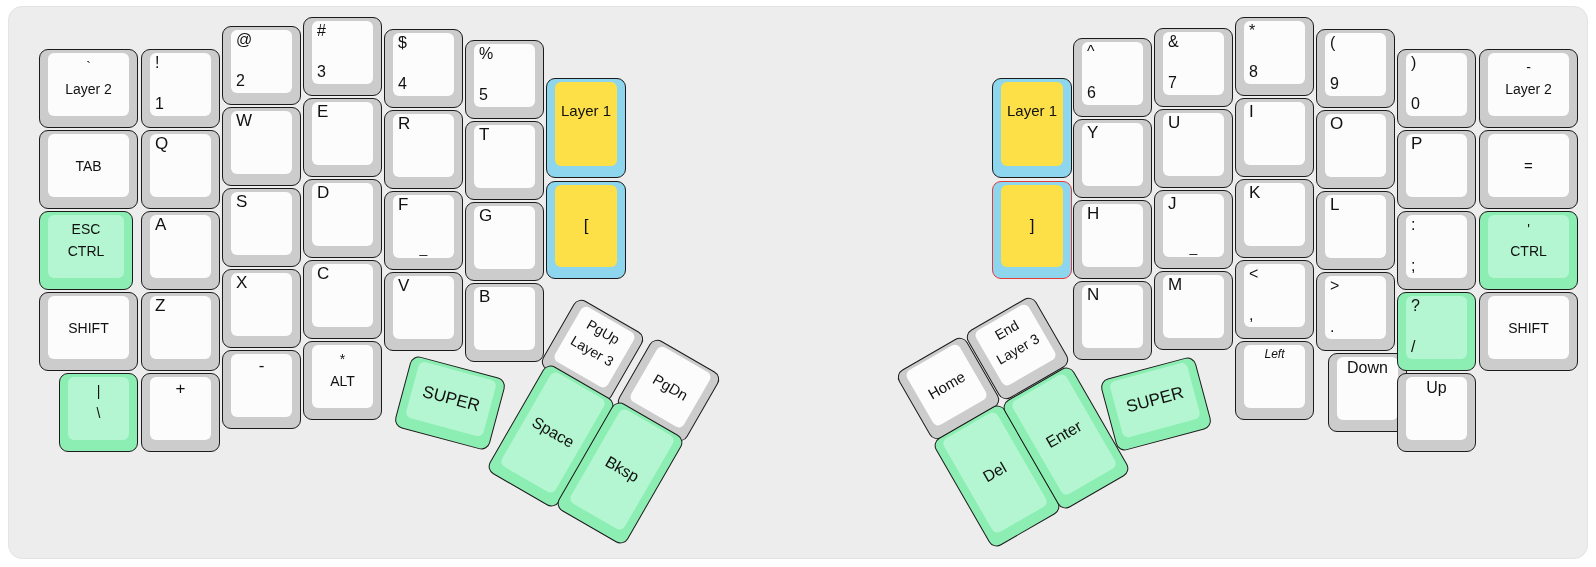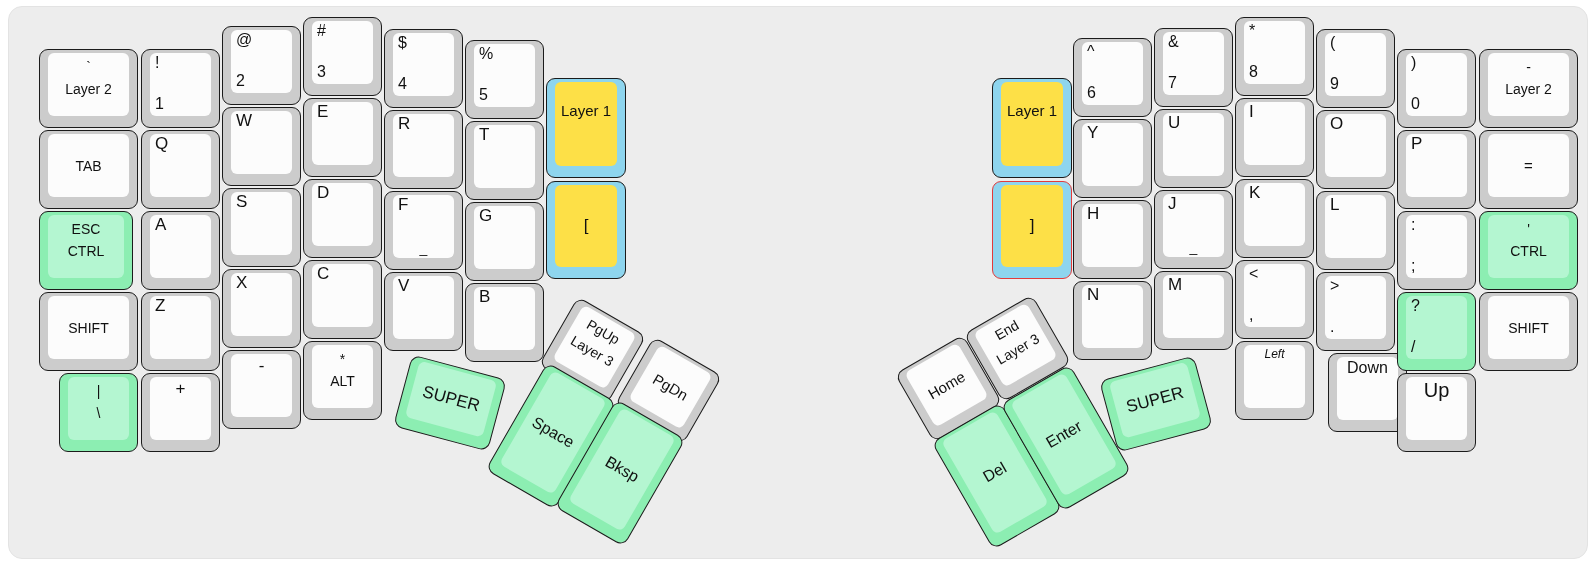--- a/index.html
+++ b/index.html
@@ -334,21 +334,21 @@
         <span class="lb">;</span>
       </div>
     </div>
     <div class="key green" style="width: 79px; height: 79px; left: 1397px; top: 292px;">
       <div class="face pair">
         <span class="lt">?</span>
         <span class="lb">/</span>
       </div>
     </div>
     <div class="key gray" style="width: 79px; height: 79px; left: 1397px; top: 373px;">
-      <div class="face top" style="font-size: 20px;"><span class="">Up</span></div>
+      <div class="face top" style="font-size: 16px;"><span class="">Up</span></div>
     </div>
     <div class="key gray" style="width: 99px; height: 79px; left: 1479px; top: 49px;">
       <div class="face mid2">
         <div>-</div>
         <div>Layer 2</div>
       </div>
     </div>
     <div class="key gray" style="width: 99px; height: 79px; left: 1479px; top: 130px;">
       <div class="face mid" style="font-size: 15px;">
         <span class="">=</span>

